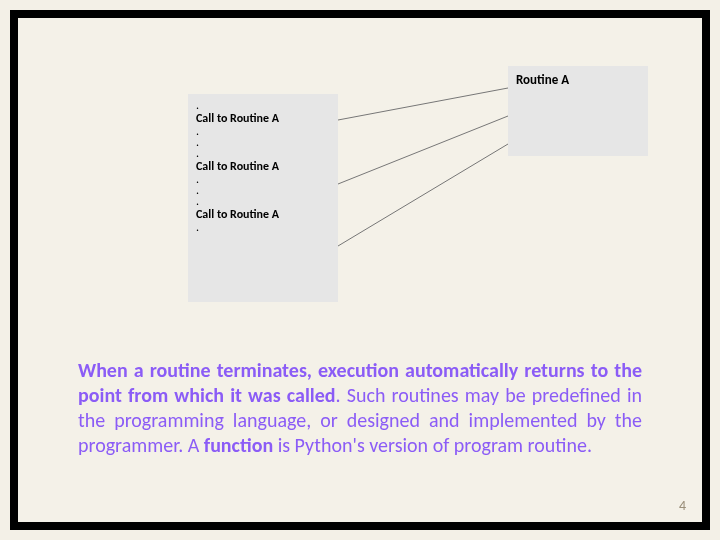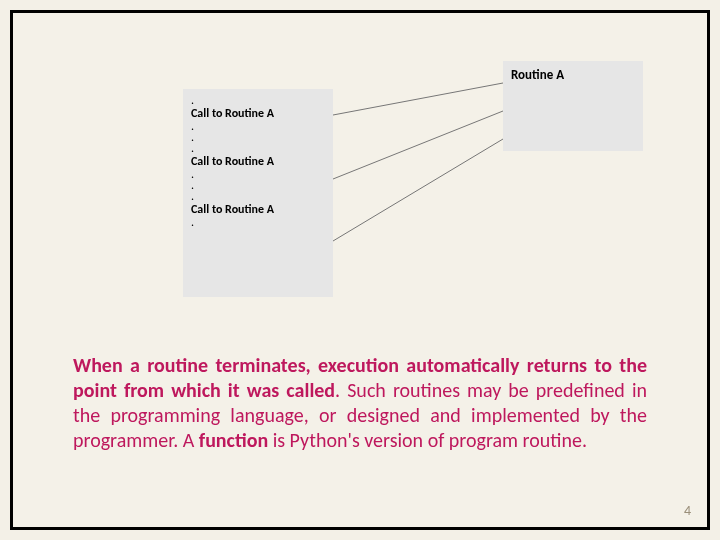--- a/index.html
+++ b/index.html
@@ -5,21 +5,21 @@
   * { margin: 0; padding: 0; box-sizing: border-box; }
   html, body { width: 720px; height: 540px; }
   body {
     background: #f3f0e7;
     font-family: Calibri, Arial, sans-serif;
     position: relative;
   }
   .frame {
     position: absolute;
     top: 10px; left: 10px; right: 10px; bottom: 10px;
-    border: 3px solid #000000;
+    border: 8px solid #000000;
     background: #f4f1e8;
   }
   .diagram {
     position: absolute;
     top: 48px;
     left: 170px;
     width: 460px;
     height: 240px;
   }
   .caller-box {
@@ -53,21 +53,21 @@
     top: 0; left: 0;
     width: 460px; height: 240px;
     overflow: visible;
   }
   .body-text {
     position: absolute;
     top: 340px;
     left: 60px;
     right: 60px;
     font-size: 20px;
-    color: #be185d;
+    color: #8b5cf6;
     text-align: justify;
     line-height: 1.25;
   }
   .body-text .b { font-weight: bold; }
   .page-num {
     position: absolute;
     bottom: 8px;
     right: 16px;
     font-size: 14px;
     color: #9a8f7a;

